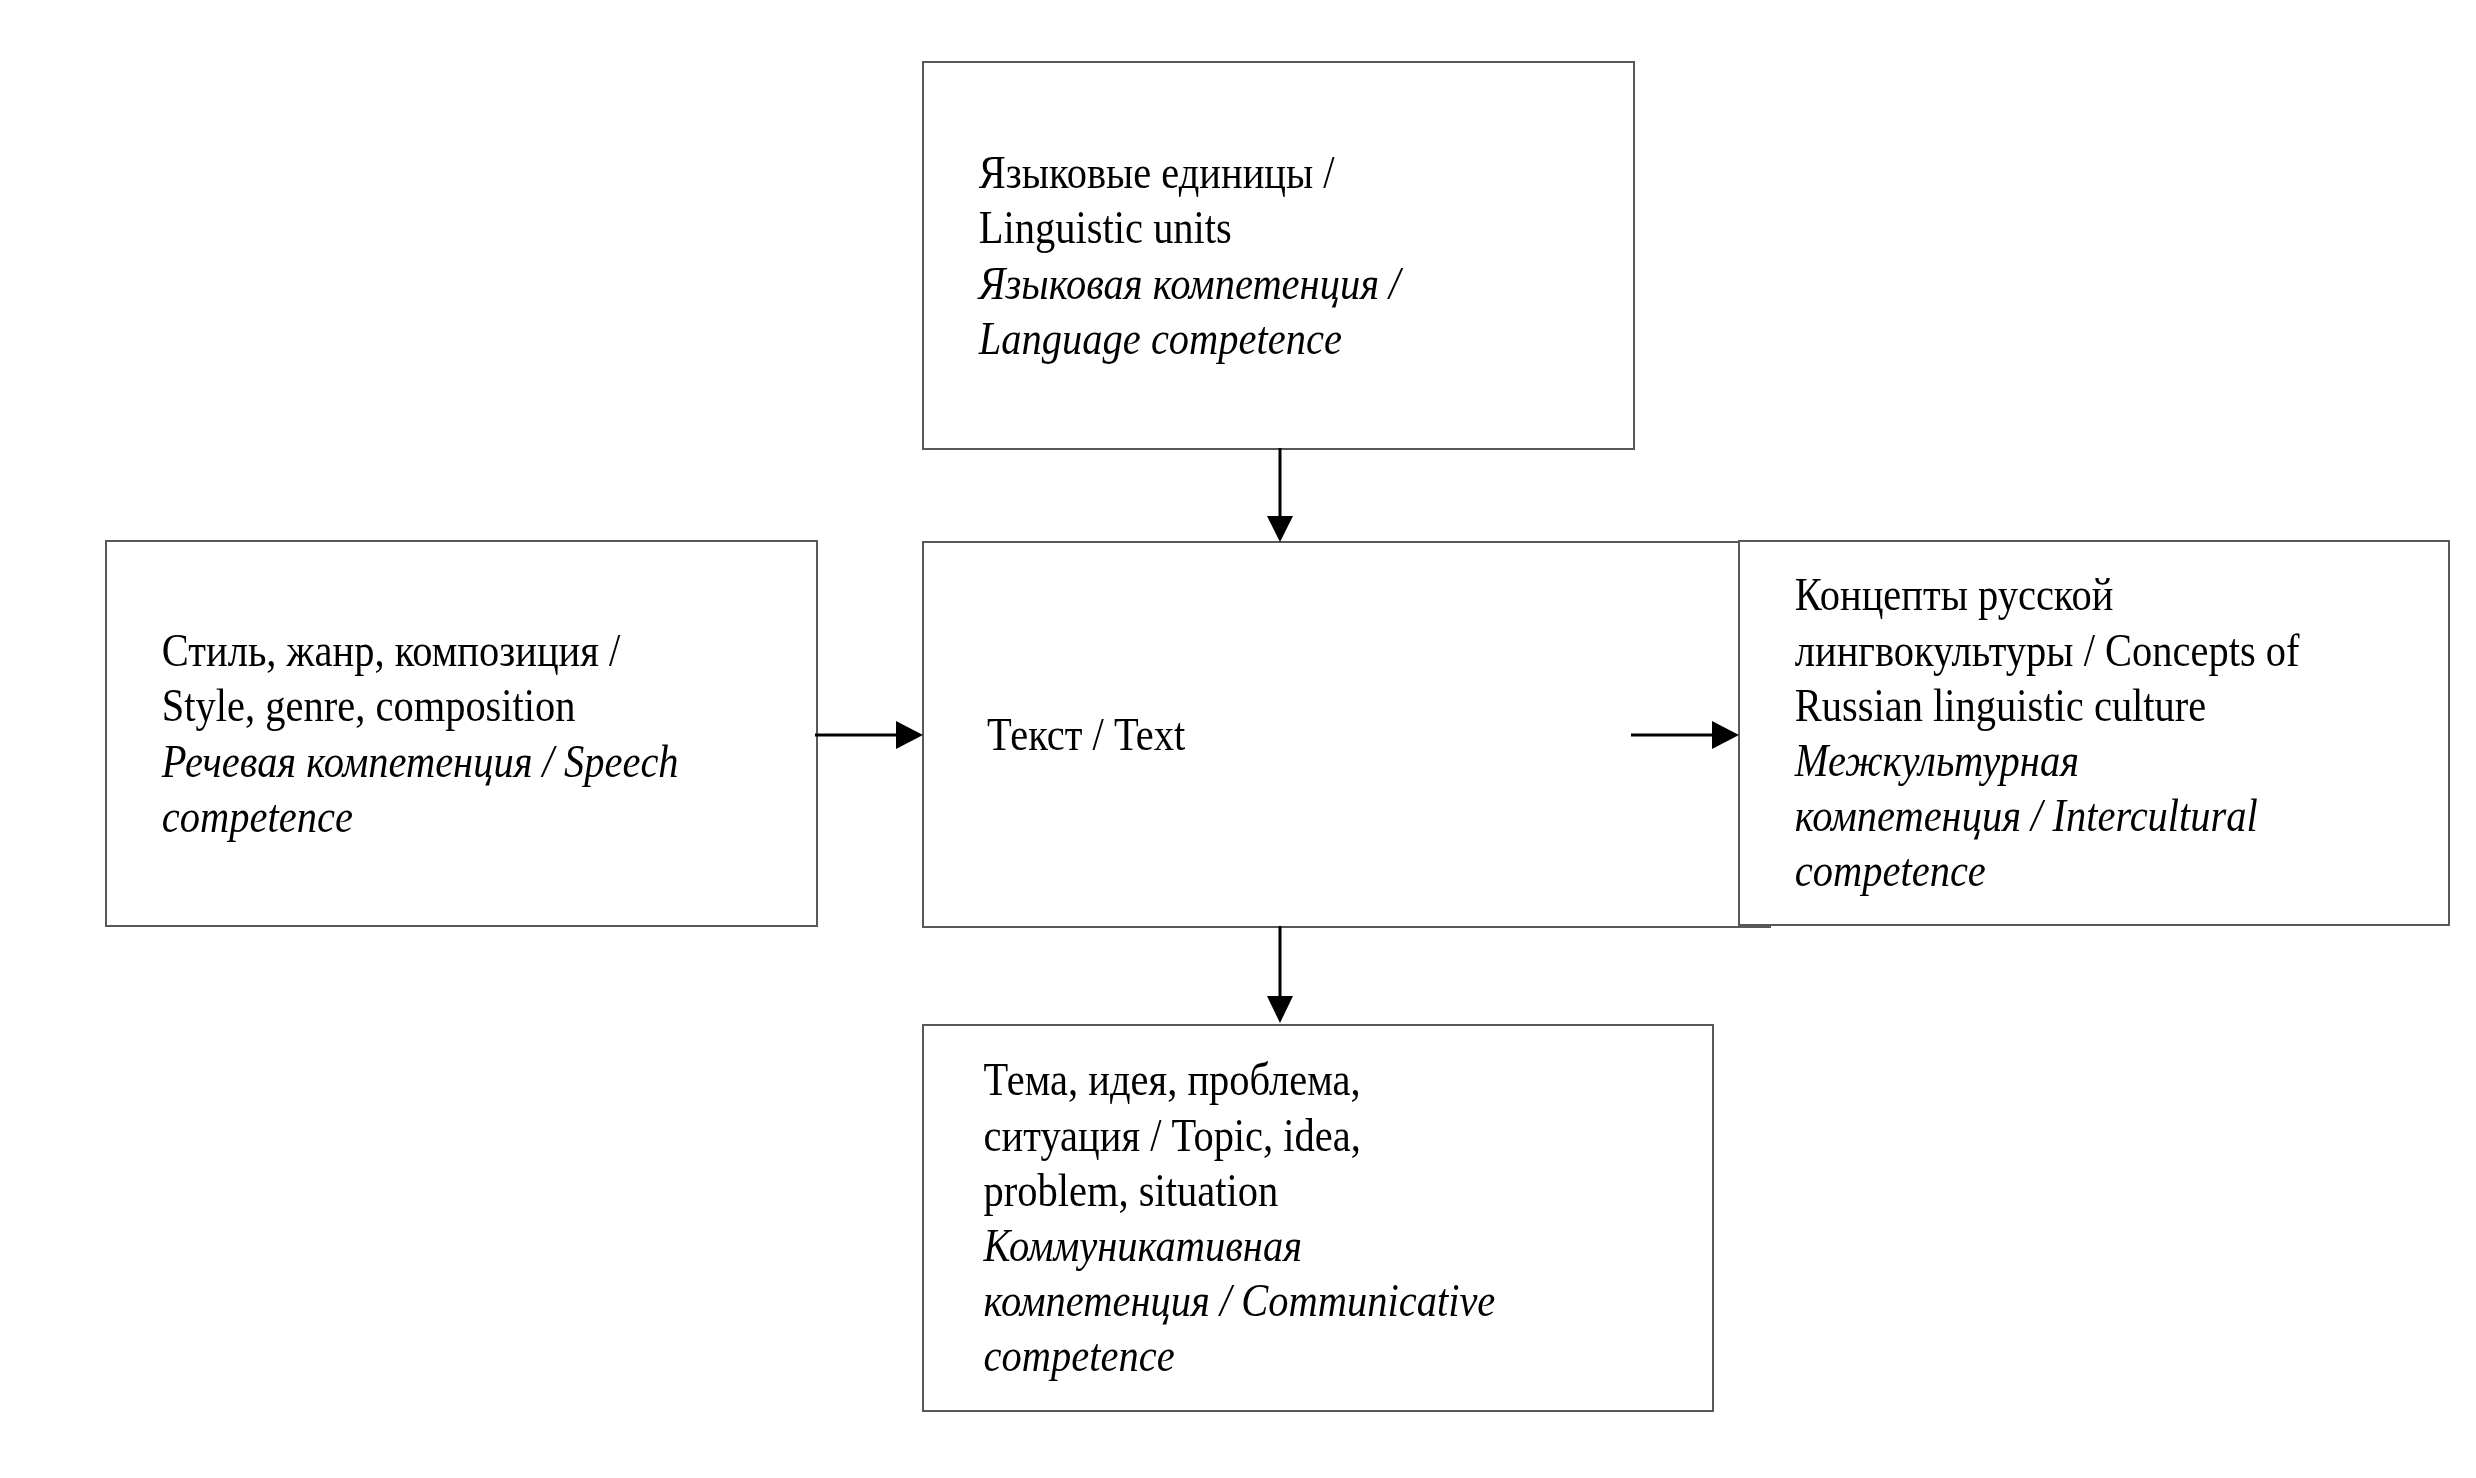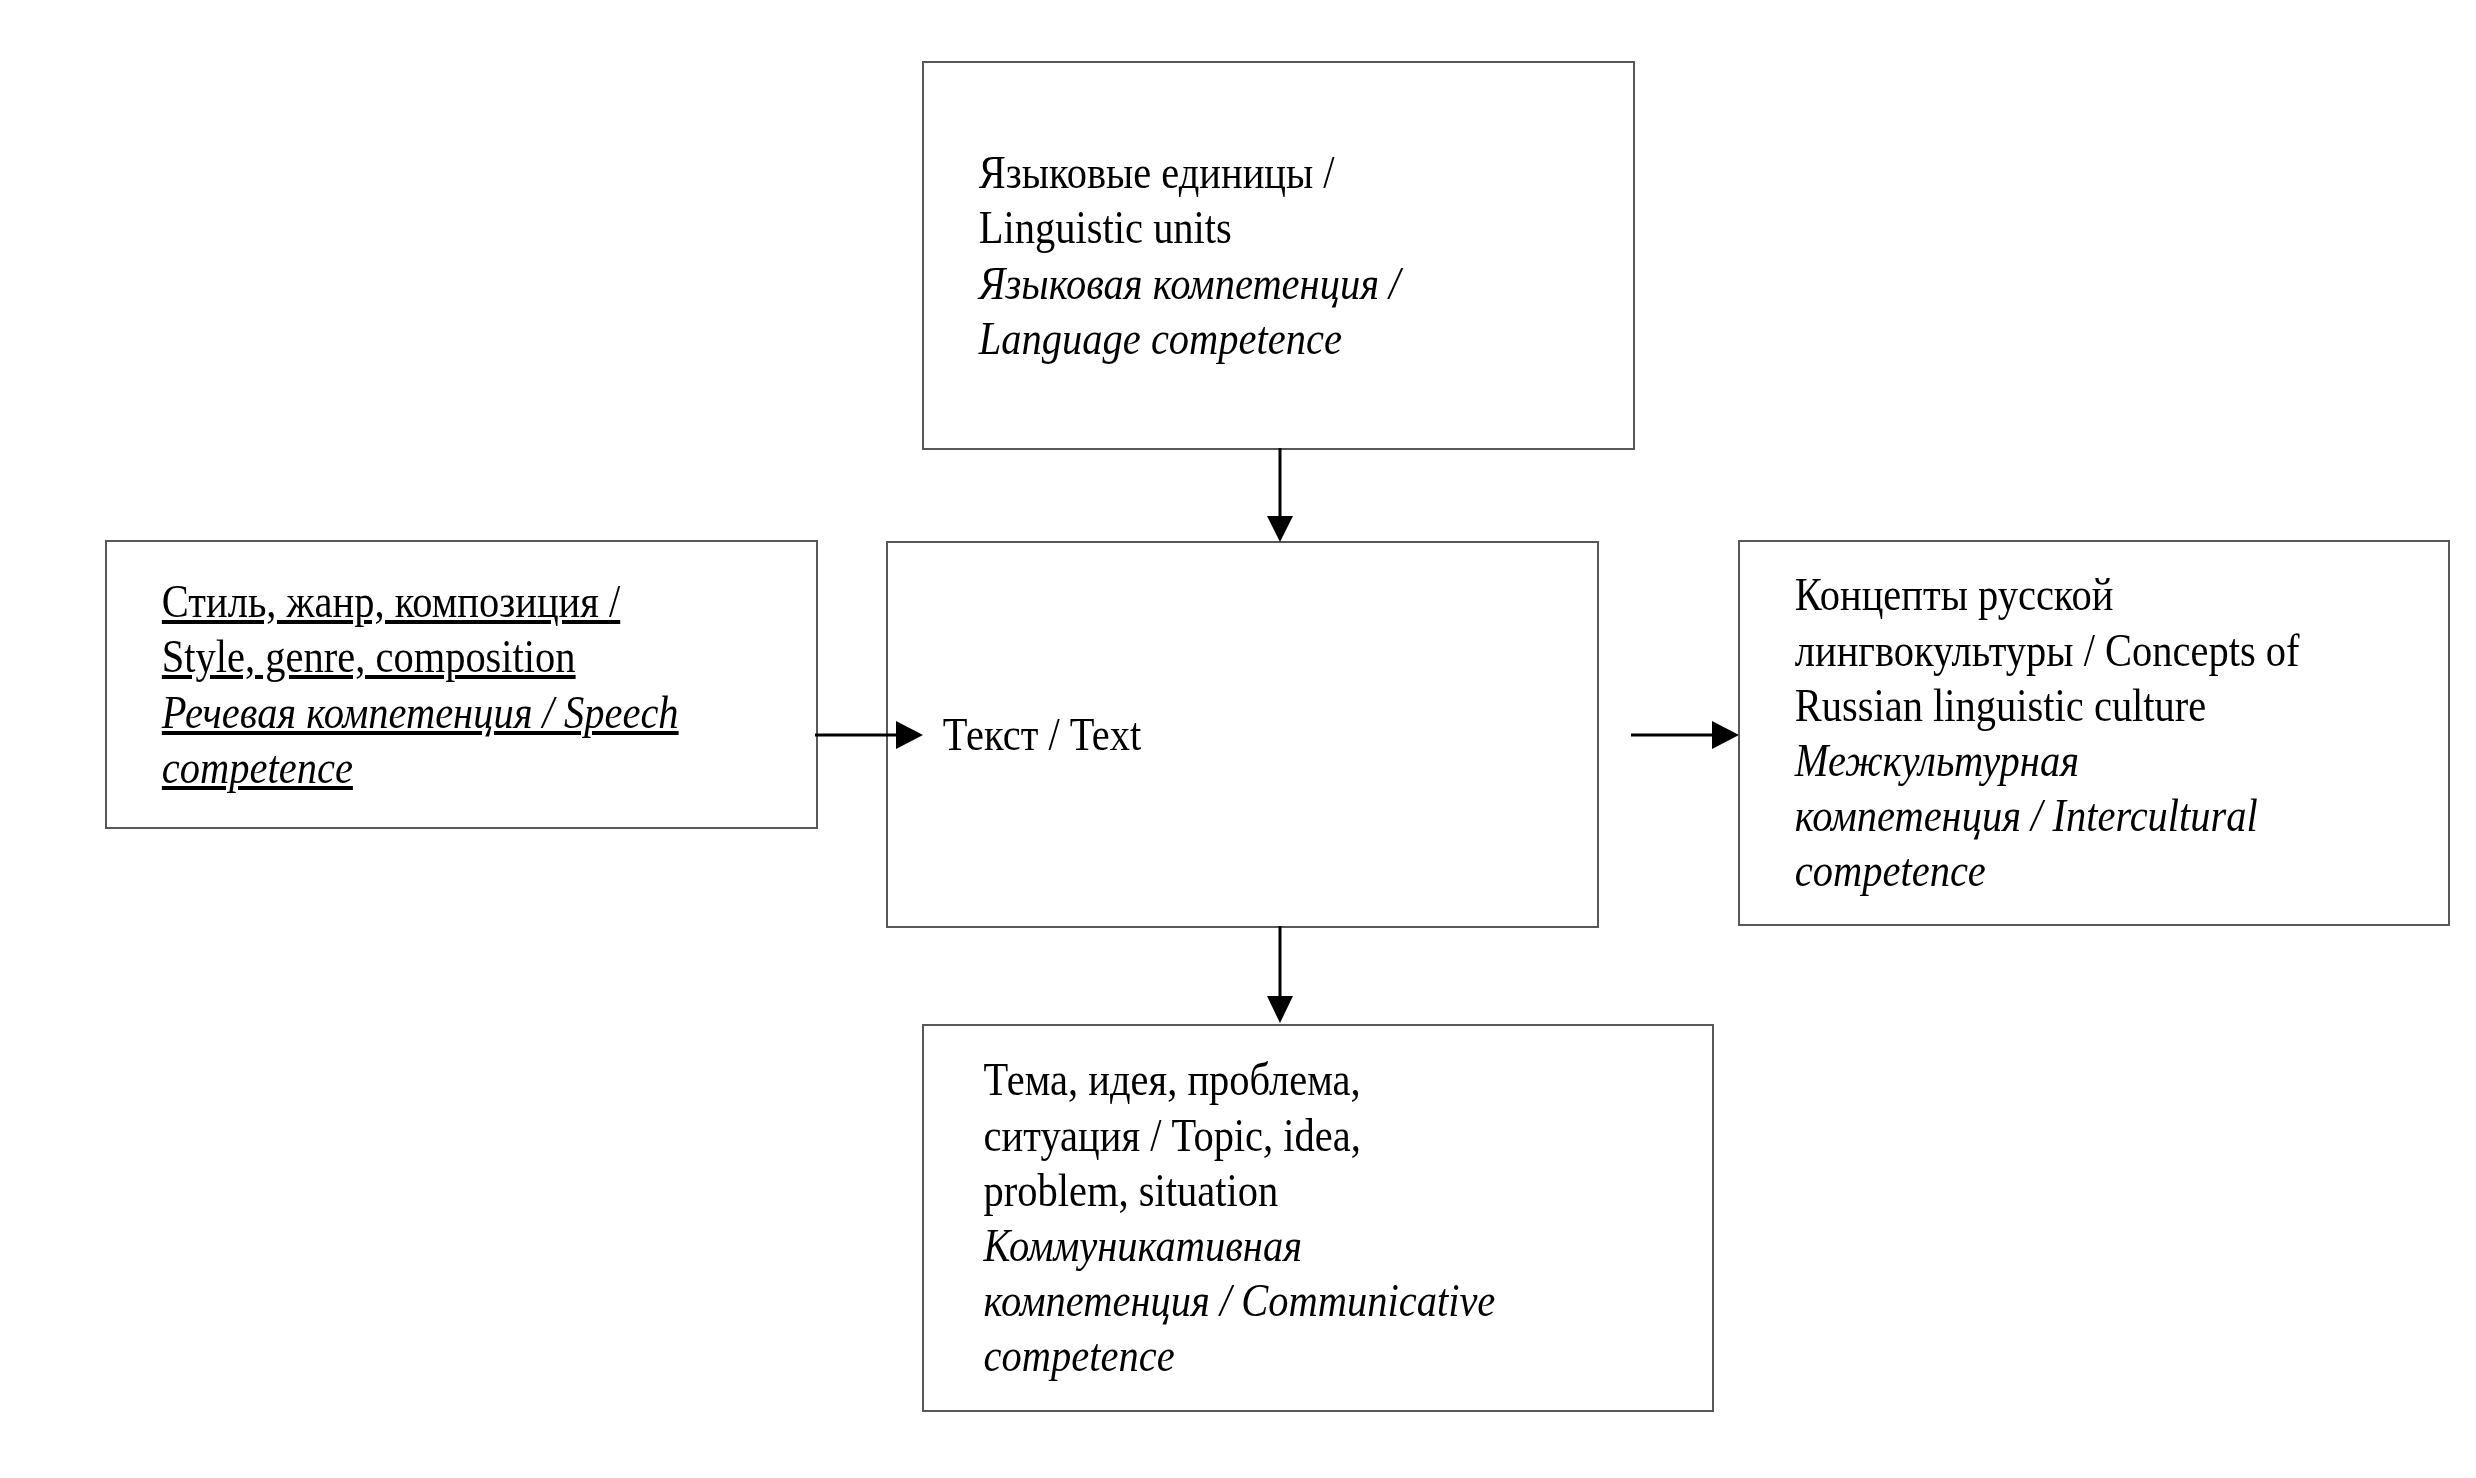--- a/index.html
+++ b/index.html
@@ -32,22 +32,22 @@
     line-height: 1.20;
     font-size: 46px;
     transform: scaleX(0.88);
     transform-origin: center center;
   }
   .line-reg { font-style: normal; }
   .line-ital { font-style: italic; }
 
   
   #node-top    { left: 922px;  top: 61px;   width: 713px; height: 389px; }
-  #node-left   { left: 105px;  top: 540px;  width: 713px; height: 289px; text-decoration: underline; }
-  #node-center { left: 886px;  top: 541px;  width: 713px; height: 387px; }
+  #node-left   { left: 105px;  top: 540px;  width: 713px; height: 387px; }
+  #node-center { left: 922px;  top: 541px;  width: 849px; height: 387px; }
   #node-right  { left: 1738px; top: 540px;  width: 712px; height: 386px; }
   #node-bottom { left: 922px;  top: 1024px; width: 792px; height: 388px; }
 
   
   .conn {
     position: absolute;
     pointer-events: none;
   }
   .conn svg { display: block; overflow: visible; }
 

